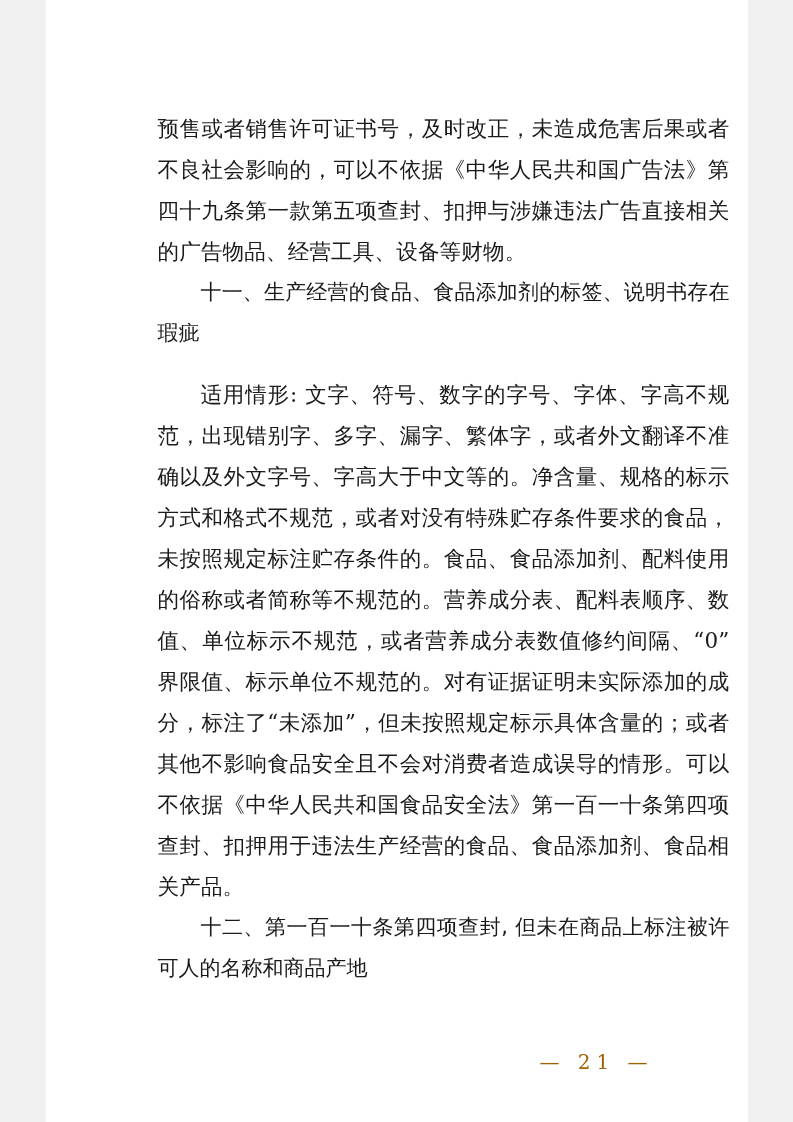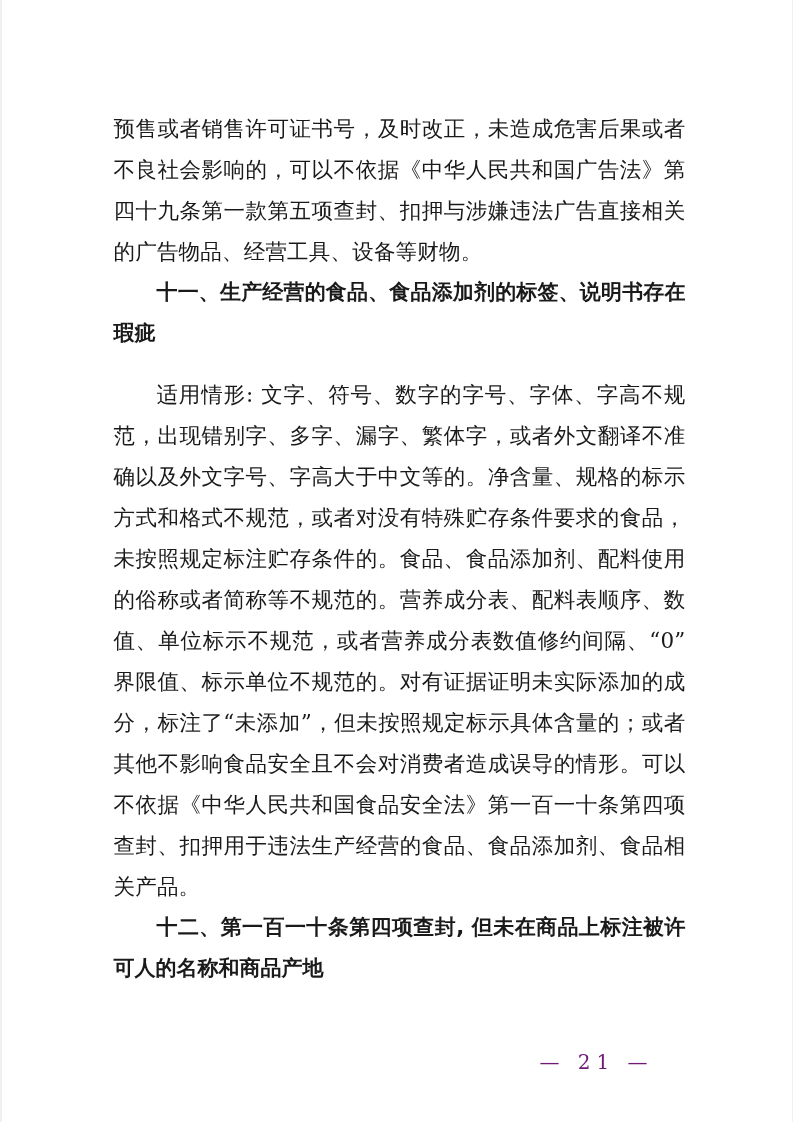--- a/index.html
+++ b/index.html
@@ -2,21 +2,21 @@
 <html lang="zh"><head>
 <meta charset="utf-8">
 <style>
   html, body {
     margin: 0;
     padding: 0;
     background: #f0f0f0;
   }
   .page {
     position: relative;
-    width: 790px;
+    width: 702px;
     height: 1122px;
     background: #ffffff;
     margin: 0 auto;
     overflow: hidden;
     box-sizing: border-box;
   }
   .content {
     position: absolute;
     left: 112px;
     top: 108px;
@@ -34,40 +34,40 @@
   }
   p.body {
     text-indent: 0;
   }
   p.indent {
     text-indent: 43px;
     margin-top: 20px;
   }
   p.heading {
     font-family: "DejaVu Sans", "Liberation Sans", sans-serif;
-    font-weight: bold;
+    font-weight: normal;
     font-size: 21px;
     line-height: 41px;
     letter-spacing: 0px;
   }
   p.heading.first-line {
     text-indent: 43px;
   }
   .block {
     margin-bottom: 0px;
   }
   .pagenum {
     position: absolute;
     left: 0;
     right: 0;
     bottom: 48px;
     text-align: center;
     font-family: "DejaVu Serif", "Liberation Serif", serif;
     font-size: 20px;
-    color: #701a75;
+    color: #a16207;
     padding-right: 0px;
   }
   .pagenum .inner {
     display: inline-block;
     margin-left: 400px;
     letter-spacing: 6px;
   }
 </style>
 </head>
 <body>

